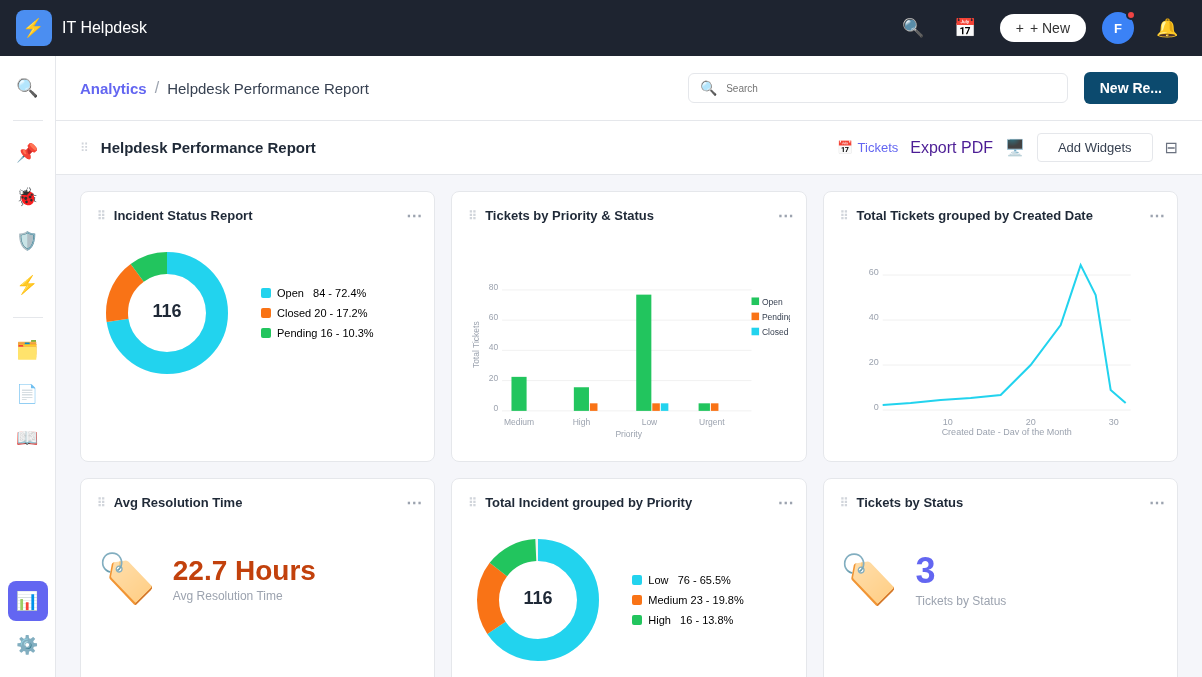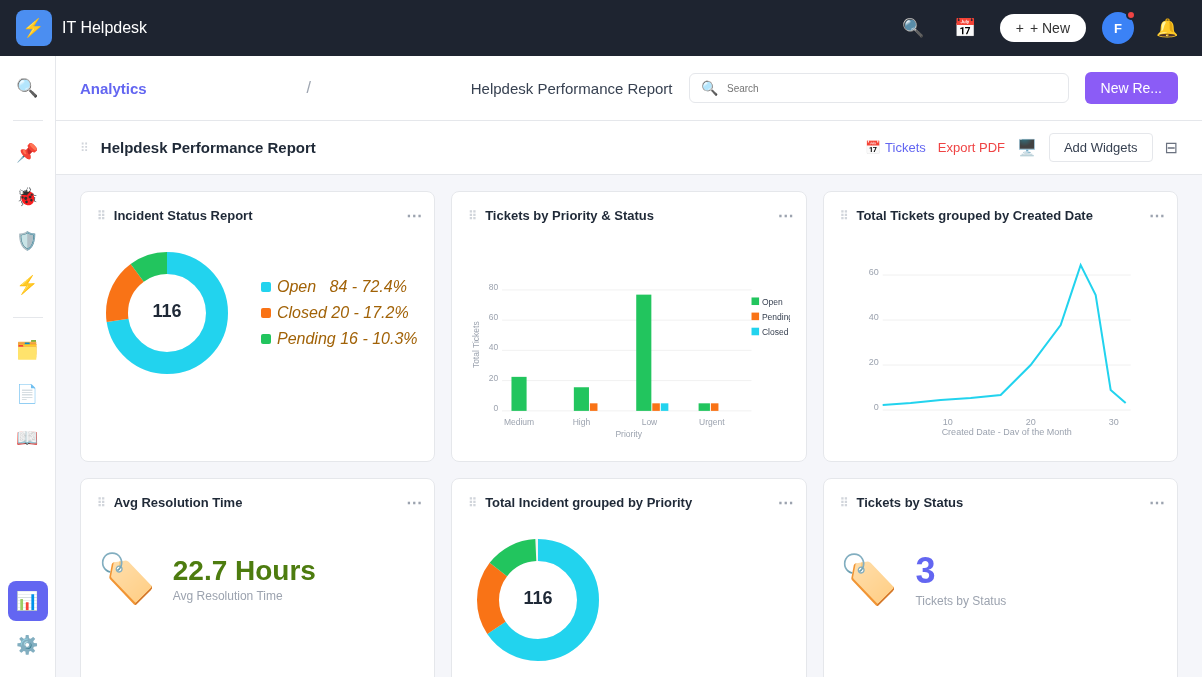--- a/index.html
+++ b/index.html
@@ -53,50 +53,50 @@
     }
 
     
     .main { margin-top: 56px; margin-left: 56px; padding: 0; }
 
     
     .sub-header {
       display: flex; align-items: center; background: white; padding: 16px 24px;
       border-bottom: 1px solid #e5e7eb; gap: 16px; position: sticky; top: 56px; z-index: 40;
     }
-    .breadcrumb { display: flex; align-items: center; gap: 8px; flex: 1; justify-content: space-between; }
+    .breadcrumb { display: flex; align-items: center; gap: 8px; flex: 1; }
     .breadcrumb-analytics { color: #6366f1; font-weight: 600; font-size: 15px; cursor: pointer; }
     .breadcrumb-sep { color: #9ca3af; }
     .breadcrumb-current { color: #374151; font-weight: 500; font-size: 15px; }
     .search-box {
       display: flex; align-items: center; border: 1px solid #e5e7eb; border-radius: 6px;
       padding: 6px 12px; gap: 8px; width: 380px; background: white;
     }
     .search-box input {
       border: none; outline: none; font-size: 10px; color: #374151; width: 100%; background: transparent;
     }
     .search-icon-sm { color: #9ca3af; font-size: 14px; }
     .new-report-btn {
-      background: #8b5cf6; color: white; border: none; border-radius: 6px;
-      padding: 8px 16px; font-size: 14px; font-weight: 400; cursor: pointer; white-space: nowrap;
+      background: #0c4a6e; color: white; border: none; border-radius: 6px;
+      padding: 8px 16px; font-size: 14px; font-weight: 700; cursor: pointer; white-space: nowrap;
     }
 
     
     .report-header {
       display: flex; align-items: center; background: white; padding: 12px 24px;
       border-bottom: 1px solid #e5e7eb; gap: 12px;
     }
     .report-title { font-size: 15px; font-weight: 600; color: #1f2937; flex: 1; }
     .report-actions { display: flex; align-items: center; gap: 12px; }
     .btn-schedule { color: #6366f1; font-size: 13px; cursor: pointer; display: flex; align-items: center; gap: 4px; }
-    .btn-export { color: #ef4444; font-size: 13px; cursor: pointer; }
+    .btn-export { color: #4c1d95; font-size: 16px; cursor: pointer; }
     .btn-screen { color: #6b7280; cursor: pointer; font-size: 16px; }
     .btn-add-widgets {
       background: white; border: 1px solid #e5e7eb; border-radius: 4px;
-      padding: 6px 14px; font-size: 13px; color: #374151; cursor: pointer; font-weight: 500;
+      padding: 6px 20px; font-size: 13px; color: #374151; cursor: pointer; font-weight: 500;
     }
     .btn-filter { color: #6b7280; cursor: pointer; font-size: 16px; }
 
     
     .cards-grid {
       display: grid; grid-template-columns: repeat(3, 1fr);
       gap: 16px; padding: 16px 24px; overflow-y: auto;
       height: calc(100vh - 56px - 57px - 49px);
     }
 
@@ -108,26 +108,26 @@
       font-size: 13px; font-weight: 600; color: #1f2937; margin-bottom: 12px;
       display: flex; align-items: center; gap: 8px;
     }
     .card-drag { color: #d1d5db; font-size: 12px; cursor: grab; }
     .card-menu { position: absolute; top: 14px; right: 12px; color: #9ca3af; cursor: pointer; font-size: 16px; }
 
     
     .donut-container { display: flex; align-items: center; gap: 24px; padding: 8px 0; }
     .donut-svg { width: 140px; height: 140px; }
     .donut-legend { display: flex; flex-direction: column; gap: 8px; }
-    .legend-item { display: flex; align-items: center; gap: 6px; font-size: 16px; color: #a16207; font-style: italic; }
+    .legend-item { display: flex; align-items: center; gap: 6px; font-size: 11px; color: #000000; }
     .legend-dot { width: 10px; height: 10px; border-radius: 2px; flex-shrink: 0; }
 
     
     .card-stat { display: flex; align-items: center; gap: 16px; padding: 8px 0; }
-    .stat-value { font-size: 28px; font-weight: 700; color: #4d7c0f; }
+    .stat-value { font-size: 28px; font-weight: 700; color: #c2410c; }
     .stat-label { font-size: 12px; color: #9ca3af; margin-top: 2px; }
 
     .ticket-status-value { font-size: 36px; font-weight: 700; color: #6366f1; }
   </style>
 </head>
 <body>
 
 <div class="top-nav">
   <div class="nav-logo">
     <div class="nav-logo-icon">⚡</div>
@@ -336,20 +336,34 @@
         <svg class="donut-svg" viewBox="0 0 140 140">
           <circle cx="70" cy="70" r="50" fill="none" stroke="#f3f4f6" stroke-width="22"></circle>
 
           <circle cx="70" cy="70" r="50" fill="none" stroke="#22d3ee" stroke-width="22" stroke-dasharray="205.8 314.2" stroke-dashoffset="0" transform="rotate(-90 70 70)"></circle>
 
           <circle cx="70" cy="70" r="50" fill="none" stroke="#f97316" stroke-width="22" stroke-dasharray="62.2 314.2" stroke-dashoffset="-205.8" transform="rotate(-90 70 70)"></circle>
 
           <circle cx="70" cy="70" r="50" fill="none" stroke="#22c55e" stroke-width="22" stroke-dasharray="43.4 314.2" stroke-dashoffset="-268.0" transform="rotate(-90 70 70)"></circle>
           <text x="70" y="74" text-anchor="middle" font-size="18" font-weight="bold" fill="#1f2937">116</text>
         </svg>
+        <div class="donut-legend">
+          <div class="legend-item">
+            <div class="legend-dot" style="background:#22d3ee"></div>
+            <span>Low &nbsp; 76 - 65.5%</span>
+          </div>
+          <div class="legend-item">
+            <div class="legend-dot" style="background:#f97316"></div>
+            <span>Medium  23 - 19.8%</span>
+          </div>
+          <div class="legend-item">
+            <div class="legend-dot" style="background:#22c55e"></div>
+            <span>High &nbsp; 16 - 13.8%</span>
+          </div>
+        </div>
       </div>
     </div>
 
     <div class="card">
       <div class="card-title">
         <span class="card-drag">⠿</span>
         <span>Tickets by Status</span>
         <span class="card-menu">⋯</span>
       </div>
       <div class="card-stat" style="margin-top:32px;">

